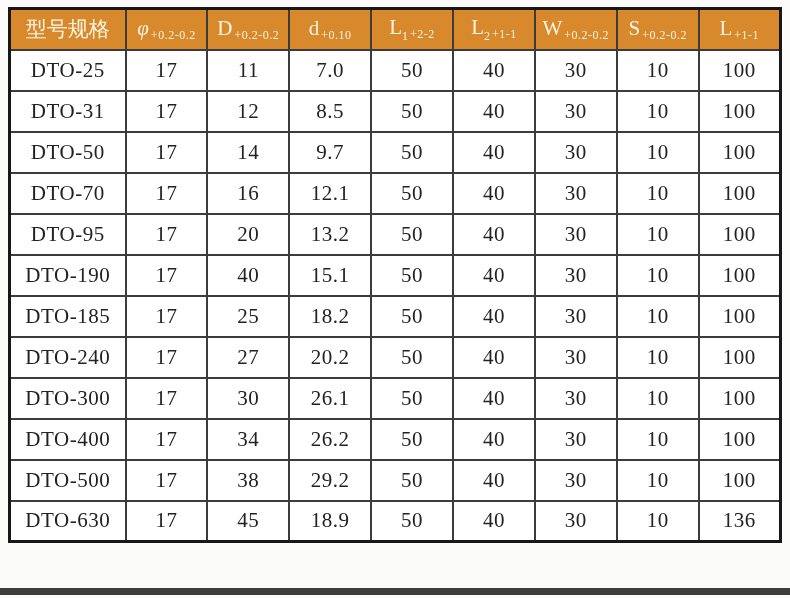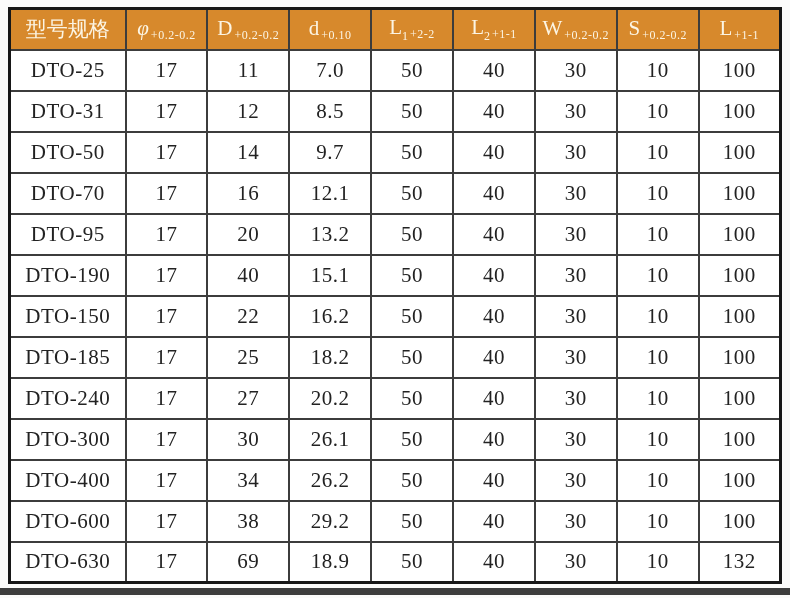--- a/index.html
+++ b/index.html
@@ -189,31 +189,20 @@
           <td>17</td>
           <td>40</td>
           <td>15.1</td>
           <td>50</td>
           <td>40</td>
           <td>30</td>
           <td>10</td>
           <td>100</td>
         </tr>
         <tr>
-          <td>DTO-150</td>
-          <td>17</td>
-          <td>22</td>
-          <td>16.2</td>
-          <td>50</td>
-          <td>40</td>
-          <td>30</td>
-          <td>10</td>
-          <td>100</td>
-        </tr>
-        <tr>
           <td>DTO-185</td>
           <td>17</td>
           <td>25</td>
           <td>18.2</td>
           <td>50</td>
           <td>40</td>
           <td>30</td>
           <td>10</td>
           <td>100</td>
         </tr>
@@ -244,38 +233,38 @@
           <td>17</td>
           <td>34</td>
           <td>26.2</td>
           <td>50</td>
           <td>40</td>
           <td>30</td>
           <td>10</td>
           <td>100</td>
         </tr>
         <tr>
-          <td>DTO-600</td>
+          <td>DTO-500</td>
           <td>17</td>
           <td>38</td>
           <td>29.2</td>
           <td>50</td>
           <td>40</td>
           <td>30</td>
           <td>10</td>
           <td>100</td>
         </tr>
         <tr>
           <td>DTO-630</td>
           <td>17</td>
-          <td>69</td>
+          <td>45</td>
           <td>18.9</td>
           <td>50</td>
           <td>40</td>
           <td>30</td>
           <td>10</td>
-          <td>132</td>
+          <td>136</td>
         </tr>
       </tbody>
   </table>
 
   <div class="bottom-bar"></div>
 </div>
 
 </body></html>

